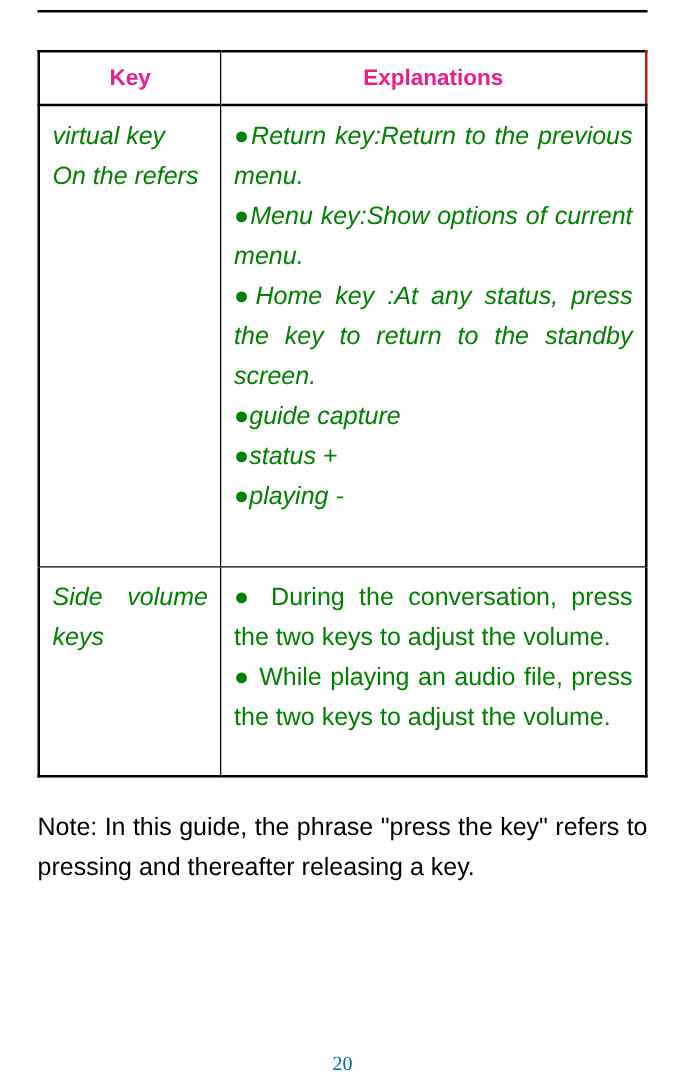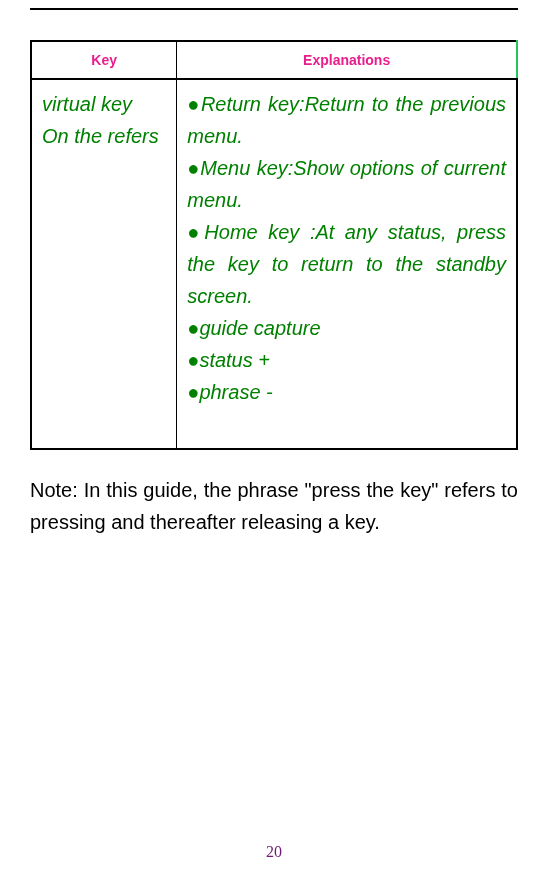--- a/index.html
+++ b/index.html
@@ -20,34 +20,34 @@
       margin-top: 8px;
       margin-bottom: 30px;
     }
     table {
       width: 100%;
       border-collapse: collapse;
       border: 2px solid #000;
     }
     th {
       color: #e91e8c;
-      font-size: 14px;
+      font-size: 18px;
       font-weight: bold;
       padding: 10px 8px;
       border: 1px solid #000;
       border-top: 2px solid #000;
       border-bottom: 2px solid #000;
       text-align: center;
       margin-top: 24px;
     }
     th:first-child {
       border-left: 2px solid #000;
     }
     th:last-child {
-      border-right: 2px solid #22c55e;
+      border-right: 2px solid #b91c1c;
       text-align: center;
     }
     td {
       color: #008000;
       font-size: 20px;
       padding: 8px 10px 12px 10px;
       border: 1px solid #000;
       vertical-align: top;
       line-height: 1.6;
     }
@@ -81,21 +81,21 @@
     }
     .note-label {
       font-weight: normal;
     }
     .page-number {
       position: absolute;
       bottom: 10px;
       left: 50%;
       transform: translateX(-50%);
       font-size: 16px;
-      color: #701a75;
+      color: #0369a1;
       font-family: "Times New Roman", serif;
     }
     .row2-exp, .row3-exp {
       padding-bottom: 30px;
     }
     .row1-exp {
       padding-bottom: 40px;
       font-style: italic;
     }
   </style>
@@ -116,21 +116,30 @@
       <td class="key-col">
         <span>virtual key</span><br>
         <span>On the refers</span>
       </td>
       <td class="exp-col row1-exp">
         <span class="bullet-line">●Return key:Return to the previous menu.</span>
         <span class="bullet-line">●Menu key:Show options of current menu.</span>
         <span class="bullet-line">●Home key :At any status, press the key to return to the standby screen.</span>
         <span class="bullet-line">●guide capture</span>
         <span class="bullet-line">●status +</span>
-        <span class="bullet-line">●phrase -</span>
+        <span class="bullet-line">●playing -</span>
+      </td>
+    </tr>
+    <tr>
+      <td class="key-col">
+        <span style="text-align:justify;display:block;">Side volume keys</span>
+      </td>
+      <td class="exp-col row3-exp">
+        <span class="bullet-line">● During the conversation, press the two keys to adjust the volume.</span>
+        <span class="bullet-line">● While playing an audio file, press the two keys to adjust the volume.</span>
       </td>
     </tr>
   </tbody>
 </table>
 
 <p class="note">
   <span class="note-label">Note:</span><span> In this guide, the phrase "press the key" refers to pressing and thereafter releasing a key.</span>
 </p>
 
 <div class="page-number">20</div>

